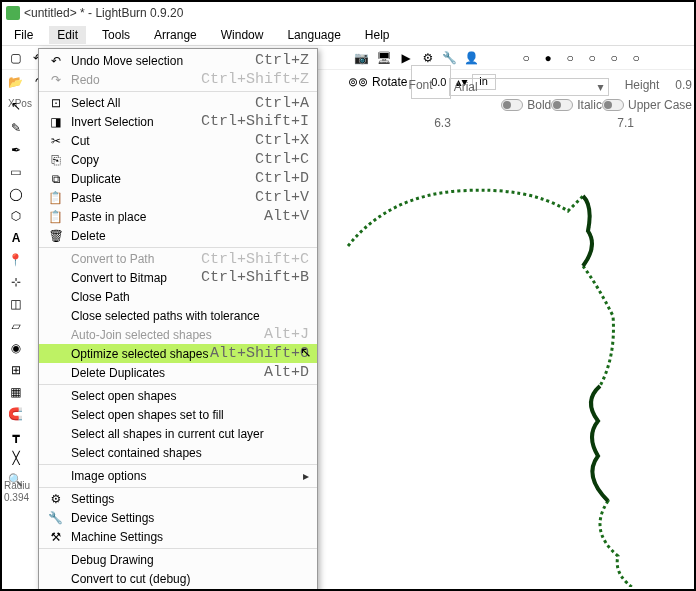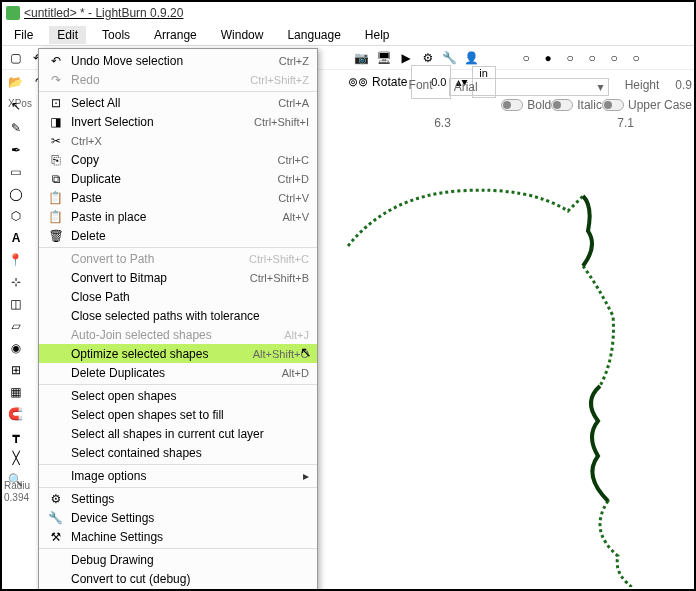--- a/index.html
+++ b/index.html
@@ -1,42 +1,42 @@
 <!DOCTYPE html>
 <html><head>
 <meta charset="utf-8">
 <style>
 * { margin: 0; padding: 0; box-sizing: border-box; font-family: Arial, sans-serif; font-size: 12px; }
 body { width: 696px; height: 591px; background: #fff; border: 2px solid #000; overflow: hidden; position: relative; }
-.titlebar { height: 22px; display: flex; align-items: center; padding: 0 4px; gap: 4px; text-decoration: underline; }
+.titlebar { height: 22px; display: flex; align-items: center; padding: 0 4px; gap: 4px; }
 .app-icon { width: 14px; height: 14px; background: #4caf50; border-radius: 2px; }
 .title-text { font-size: 12px; color: #333; }
 .menubar { height: 22px; display: flex; align-items: center; gap: 8px; padding: 0 4px; border-bottom: 1px solid #ddd; }
 .menu-item { padding: 2px 8px; cursor: pointer; }
 .menu-item.active { background: #e8e8e8; }
 .toolbar-row { height: 24px; display: flex; align-items: center; gap: 2px; padding: 0 4px; border-bottom: 1px solid #eee; }
 .toolbar-row2 { height: 24px; display: flex; align-items: center; gap: 4px; padding: 0 4px; }
 .tool-icon { width: 20px; height: 20px; display: flex; align-items: center; justify-content: center; cursor: pointer; }
 .left-toolbar { position: absolute; left: 2px; top: 94px; width: 30px; display: flex; flex-direction: column; gap: 2px; }
 .left-toolbar .tool-icon { width: 24px; height: 20px; }
 .ruler-area { position: absolute; left: 36px; right: 0; top: 114px; height: 20px; display: flex; justify-content: space-between; padding: 0 60px 0 30px; color: #666; font-size: 11px; }
 .canvas { position: absolute; left: 36px; right: 0; top: 134px; bottom: 2px; background: #fff; overflow: hidden; }
 .dropdown { position: absolute; left: 36px; top: 46px; width: 280px; background: #fcfcfc; border: 1px solid #999; box-shadow: 2px 2px 6px rgba(0,0,0,0.3); z-index: 100; padding: 2px 0; }
 .dd-row { display: flex; align-items: center; height: 19px; padding: 0 8px; cursor: pointer; position: relative; }
 .dd-row.sep { border-top: 1px solid #ddd; margin-top: 2px; padding-top: 2px; height: 21px; }
 .dd-row.disabled { color: #999; cursor: default; }
 .dd-row.highlighted { background: #bef264; }
 .dd-icon { width: 18px; height: 16px; margin-right: 6px; display: flex; align-items: center; justify-content: center; }
 .dd-label { flex: 1; }
-.dd-shortcut { color: #666; font-size: 11px; }
+.dd-shortcut { color: #666; font-size: 15px; font-family: Liberation Mono, monospace; }
 .dd-row.disabled .dd-shortcut { color: #bbb; }
 .dd-arrow { position: absolute; right: 8px; color: #333; }
 .rotate-group { display: flex; align-items: center; gap: 4px; }
 .rotate-input { width: 40px; height: 34px; border: 1px solid #ccc; text-align: right; padding: 0 4px; font-size: 11px; }
-.unit-btn { width: 24px; height: 32px; border: 1px solid #ccc; background: #fff; text-align: center; font-size: 11px; }
+.unit-btn { width: 24px; height: 16px; border: 1px solid #ccc; background: #fff; text-align: center; font-size: 11px; }
 .font-sel { position: absolute; right: 2px; top: 76px; display: flex; gap: 16px; font-size: 11px; color: #666; }
 .font-dd { width: 160px; height: 18px; border: 1px solid #ccc; padding: 0 4px; display: flex; align-items: center; justify-content: space-between; }
 .font-styles { position: absolute; right: 2px; top: 96px; display: flex; align-items: center; gap: 0; font-size: 11px; color: #666; }
 .toggle { display: flex; align-items: center; gap: 4px; }
 .toggle-sw { width: 22px; height: 12px; border: 1px solid #aaa; border-radius: 6px; position: relative; background: #f0f0f0; }
 .toggle-sw::after { content: ''; position: absolute; width: 8px; height: 8px; border-radius: 50%; background: #888; left: 1px; top: 1px; }
 .side-label { position: absolute; left: 0; font-size: 10px; color: #666; }
 .xpos-lbl { top: 96px; left: 6px; }
 .radius-lbl { top: 478px; left: 2px; }
 .radius-val { top: 490px; left: 2px; }
@@ -180,20 +180,21 @@
       <span class="dd-label">Select All</span>
       <span class="dd-shortcut">Ctrl+A</span>
     </div>
     <div class="dd-row">
       <span class="dd-icon">◨</span>
       <span class="dd-label">Invert Selection</span>
       <span class="dd-shortcut">Ctrl+Shift+I</span>
     </div>
     <div class="dd-row">
       <span class="dd-icon">✂</span>
+      <span class="dd-label">Cut</span>
       <span class="dd-shortcut">Ctrl+X</span>
     </div>
     <div class="dd-row">
       <span class="dd-icon">⎘</span>
       <span class="dd-label">Copy</span>
       <span class="dd-shortcut">Ctrl+C</span>
     </div>
     <div class="dd-row">
       <span class="dd-icon">⧉</span>
       <span class="dd-label">Duplicate</span>

